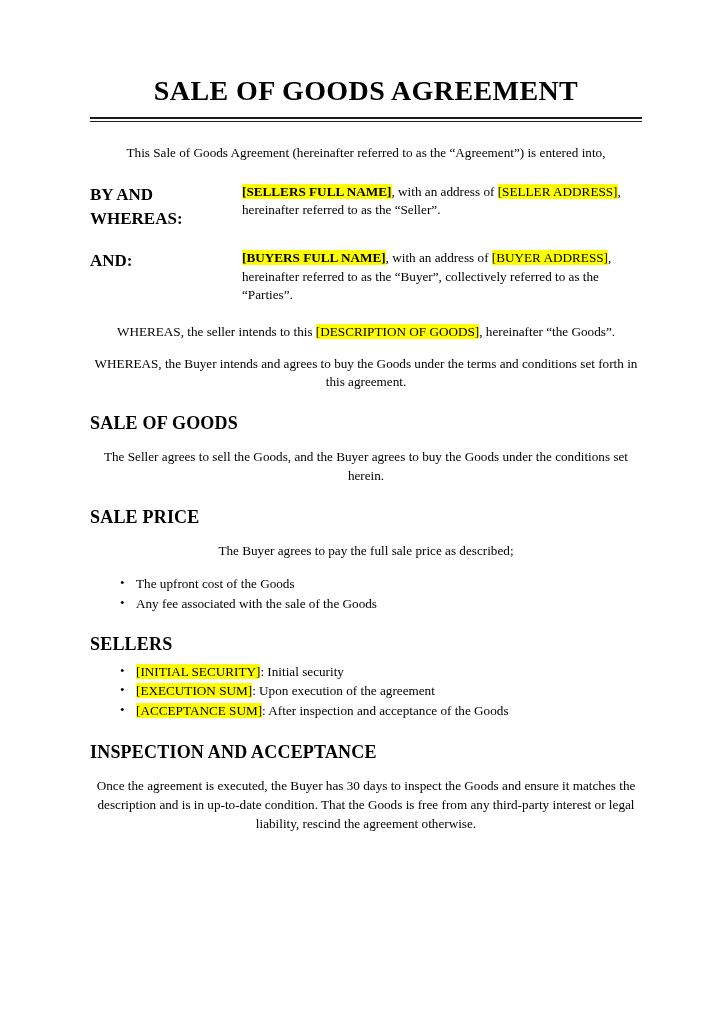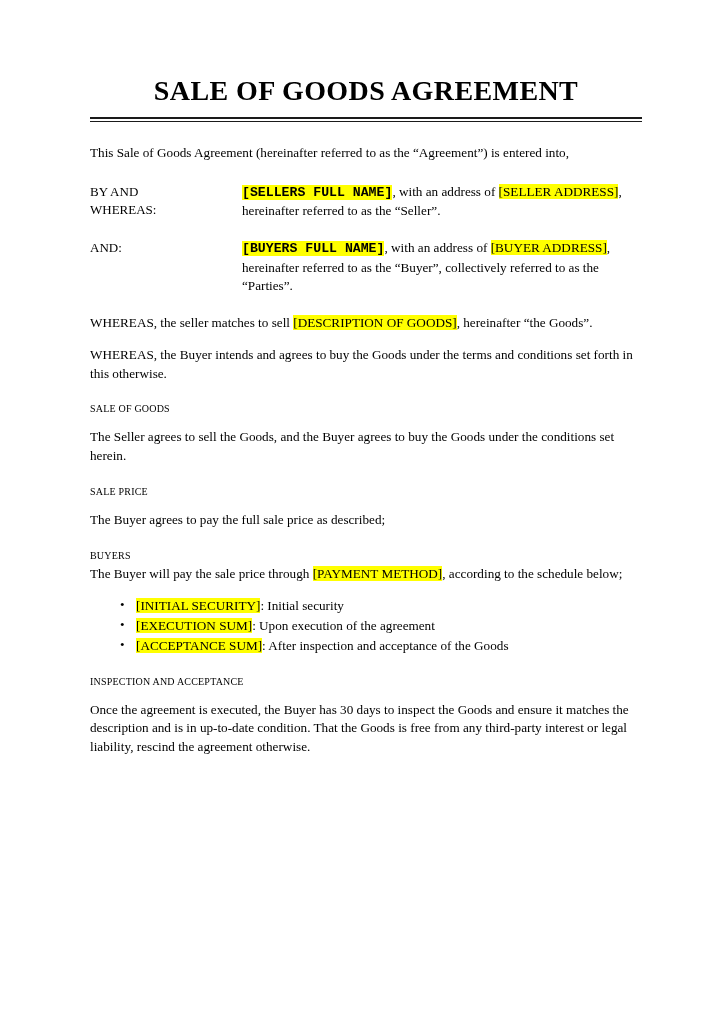--- a/index.html
+++ b/index.html
@@ -44,47 +44,47 @@
     border-top: 2.5px solid #1a1a1a;
     border-bottom: 1px solid #1a1a1a;
     height: 2px;
     margin: 4px 0 22px 0;
     padding: 0;
   }
   p {
     margin: 0 0 13px 0;
     font-size: 13.2px;
     line-height: 1.42;
-    text-align: left;
+    text-align: center;
   }
   .intro { margin-bottom: 20px; }
   .party-row {
     display: flex;
     align-items: flex-start;
     margin-bottom: 18px;
   }
   .party-label {
     width: 152px;
     flex: 0 0 152px;
-    font-weight: normal;
-    font-size: 13px;
+    font-weight: bold;
+    font-size: 17px;
     line-height: 1.42;
   }
   .party-body {
     flex: 1 1 auto;
     font-size: 13.2px;
     line-height: 1.42;
   }
   .hl {
     background: #ffff00;
   }
-  .bold { font-weight: bold; font-family: Liberation Mono, monospace; }
+  .bold { font-weight: bold; }
   h2.section {
-    font-size: 10px;
-    font-weight: normal;
+    font-size: 18px;
+    font-weight: bold;
     margin: 19px 0 12px 0;
     line-height: 1.4;
     letter-spacing: 0.2px;
   }
   h2.section.tight {
     margin-bottom: 2px;
   }
   ul.bullets {
     margin: 4px 0 13px 0;
     padding-left: 46px;
@@ -128,36 +128,37 @@
     <div class="party-row">
       <div class="party-label">
         <span>AND:</span>
       </div>
       <div class="party-body">
         <span class="hl bold">[BUYERS FULL NAME]</span><span>, with an address of </span><span class="hl">[BUYER ADDRESS]</span><span>, hereinafter referred to as the “Buyer”, collectively referred to as the “Parties”.</span>
       </div>
     </div>
 
     <p>
-      <span>WHEREAS, the seller matches to sell </span><span class="hl">[DESCRIPTION OF GOODS]</span><span>, hereinafter “the Goods”.</span>
+      <span>WHEREAS, the seller intends to this </span><span class="hl">[DESCRIPTION OF GOODS]</span><span>, hereinafter “the Goods”.</span>
     </p>
 
-    <p>WHEREAS, the Buyer intends and agrees to buy the Goods under the terms and conditions set forth in this otherwise.</p>
+    <p>WHEREAS, the Buyer intends and agrees to buy the Goods under the terms and conditions set forth in this agreement.</p>
 
 
     <h2 class="section">SALE OF GOODS</h2>
     <p>The Seller agrees to sell the Goods, and the Buyer agrees to buy the Goods under the conditions set herein.</p>
 
     <h2 class="section">SALE PRICE</h2>
     <p>The Buyer agrees to pay the full sale price as described;</p>
+    <ul class="bullets">
+      <li>The upfront cost of the Goods</li>
+      <li>Any fee associated with the sale of the Goods</li>
+    </ul>
 
-    <h2 class="section tight">BUYERS</h2>
-    <p>
-      <span>The Buyer will pay the sale price through </span><span class="hl">[PAYMENT METHOD]</span><span>, according to the schedule below;</span>
-    </p>
+    <h2 class="section tight">SELLERS</h2>
     <ul class="bullets">
       <li><span class="hl">[INITIAL SECURITY]</span><span>: Initial security</span></li>
       <li><span class="hl">[EXECUTION SUM]</span><span>: Upon execution of the agreement</span></li>
       <li><span class="hl">[ACCEPTANCE SUM]</span><span>: After inspection and acceptance of the Goods</span></li>
     </ul>
 
     <h2 class="section">INSPECTION AND ACCEPTANCE</h2>
     <p>Once the agreement is executed, the Buyer has 30 days to inspect the Goods and ensure it matches the description and is in up-to-date condition. That the Goods is free from any third-party interest or legal liability, rescind the agreement otherwise.</p>
 
   </div>

